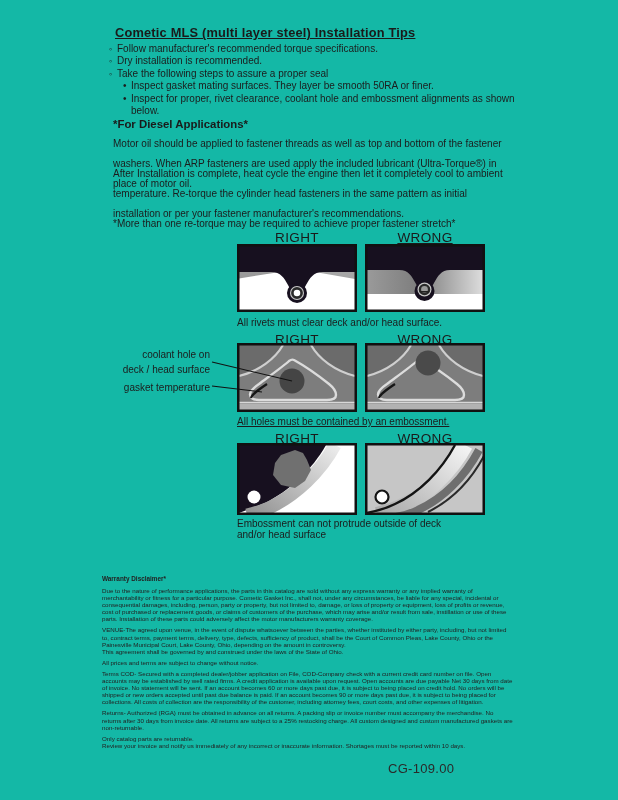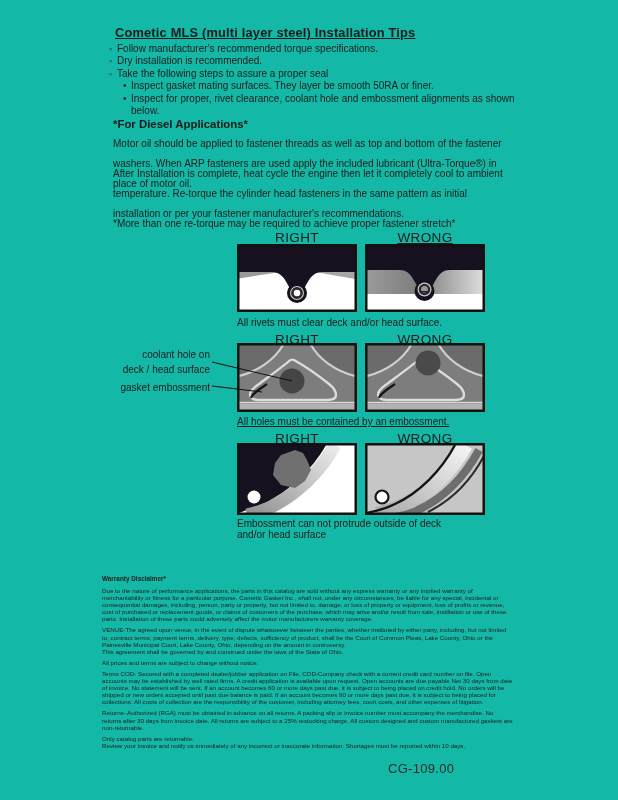--- a/index.html
+++ b/index.html
@@ -116,21 +116,21 @@
       <rect x="1.25" y="1.25" width="117.5" height="65.5" fill="none" stroke="#111" stroke-width="2.5"></rect>
     </svg>
   </div>
   <div class="dcap c1">All rivets must clear deck and/or head surface.</div>
 
   <div class="dlbl col-l r2">RIGHT</div>
   <div class="dlbl col-r r2">WRONG</div>
 
   <div class="side coolant pre">coolant hole on
 deck / head surface</div>
-  <div class="side emboss">gasket embossment</div>
+  <div class="side emboss">gasket temperature</div>
   <svg class="leader" width="100" height="48">
     <line x1="7" y1="10" x2="87" y2="29" stroke="#111" stroke-width="1.1"></line>
     <line x1="7" y1="34" x2="57" y2="40" stroke="#111" stroke-width="1.1"></line>
   </svg>
 
   <div class="dimg col-l i2" style="left:237px;">
     <svg width="120" height="69" viewBox="0 0 120 69">
       <rect x="0" y="0" width="120" height="69" fill="#7d7d7d"></rect>
       <path d="M2,2 H46 C38,16 22,28 2,33 Z" fill="#6b6b6b"></path>
       <path d="M46,2 C38,16 22,28 2,33" stroke="#cfcfcf" stroke-width="2.2" fill="none"></path>

